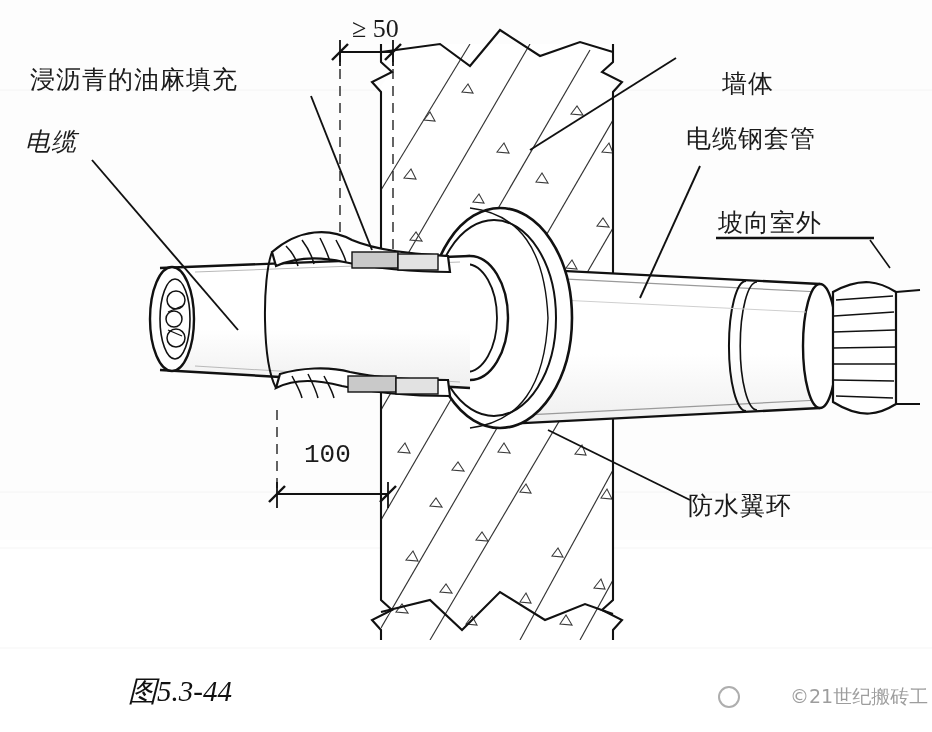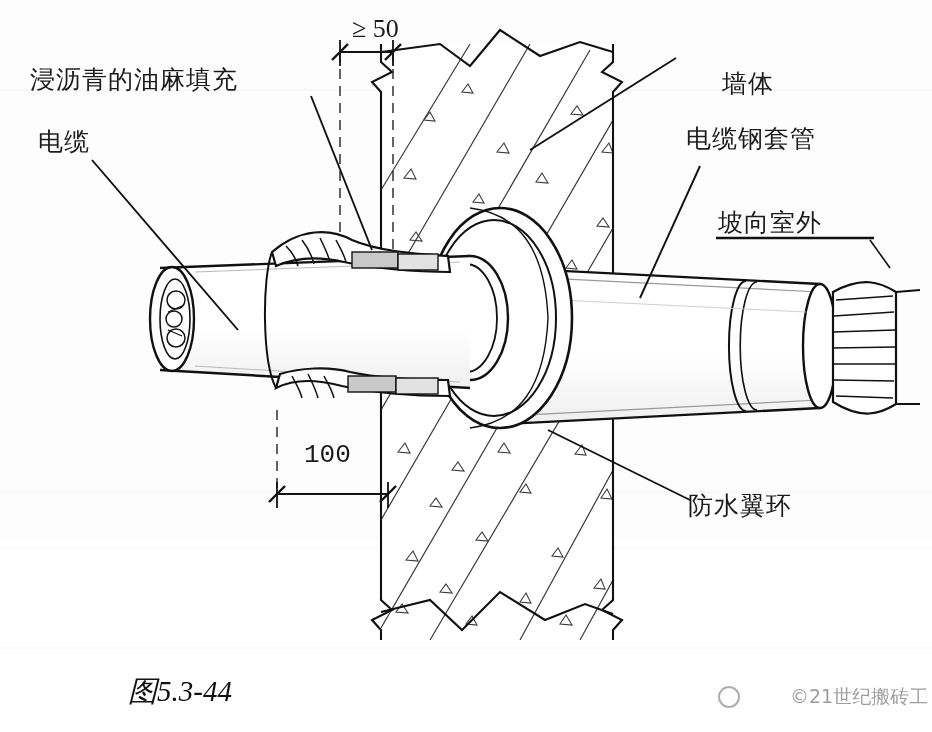--- a/index.html
+++ b/index.html
@@ -279,21 +279,21 @@
       <line x1="690" y1="500" x2="548" y2="430"></line>
     </g>
 
     <line x1="716" y1="238" x2="874" y2="238" stroke="#111" stroke-width="2.4"></line>
   </svg>
 
   <div class="lbl lbl-num" style="left:352px; top:14px;">≥ 50</div>
 
   <div class="lbl lbl-cn" style="left:30px; top:63px;">浸沥青的油麻填充</div>
 
-  <div class="lbl lbl-cn" style="left:38px; top:125px;">电缆</div>
+  <div class="lbl lbl-cn" style="left:25px; top:125px;font-style:italic;">电缆</div>
 
   <div class="lbl lbl-cn" style="left:722px; top:28px;margin-top:39px;">墙体</div>
 
   <div class="lbl lbl-cn" style="left:686px; top:122px;">电缆钢套管</div>
 
   <div class="lbl lbl-cn" style="left:718px; top:206px;">坡向室外</div>
 
   <div class="lbl lbl-num" style="left:304px; top:440px;font-family:Liberation Mono, monospace;">100</div>
 
   <div class="lbl lbl-cn" style="left:688px; top:489px;">防水翼环</div>

